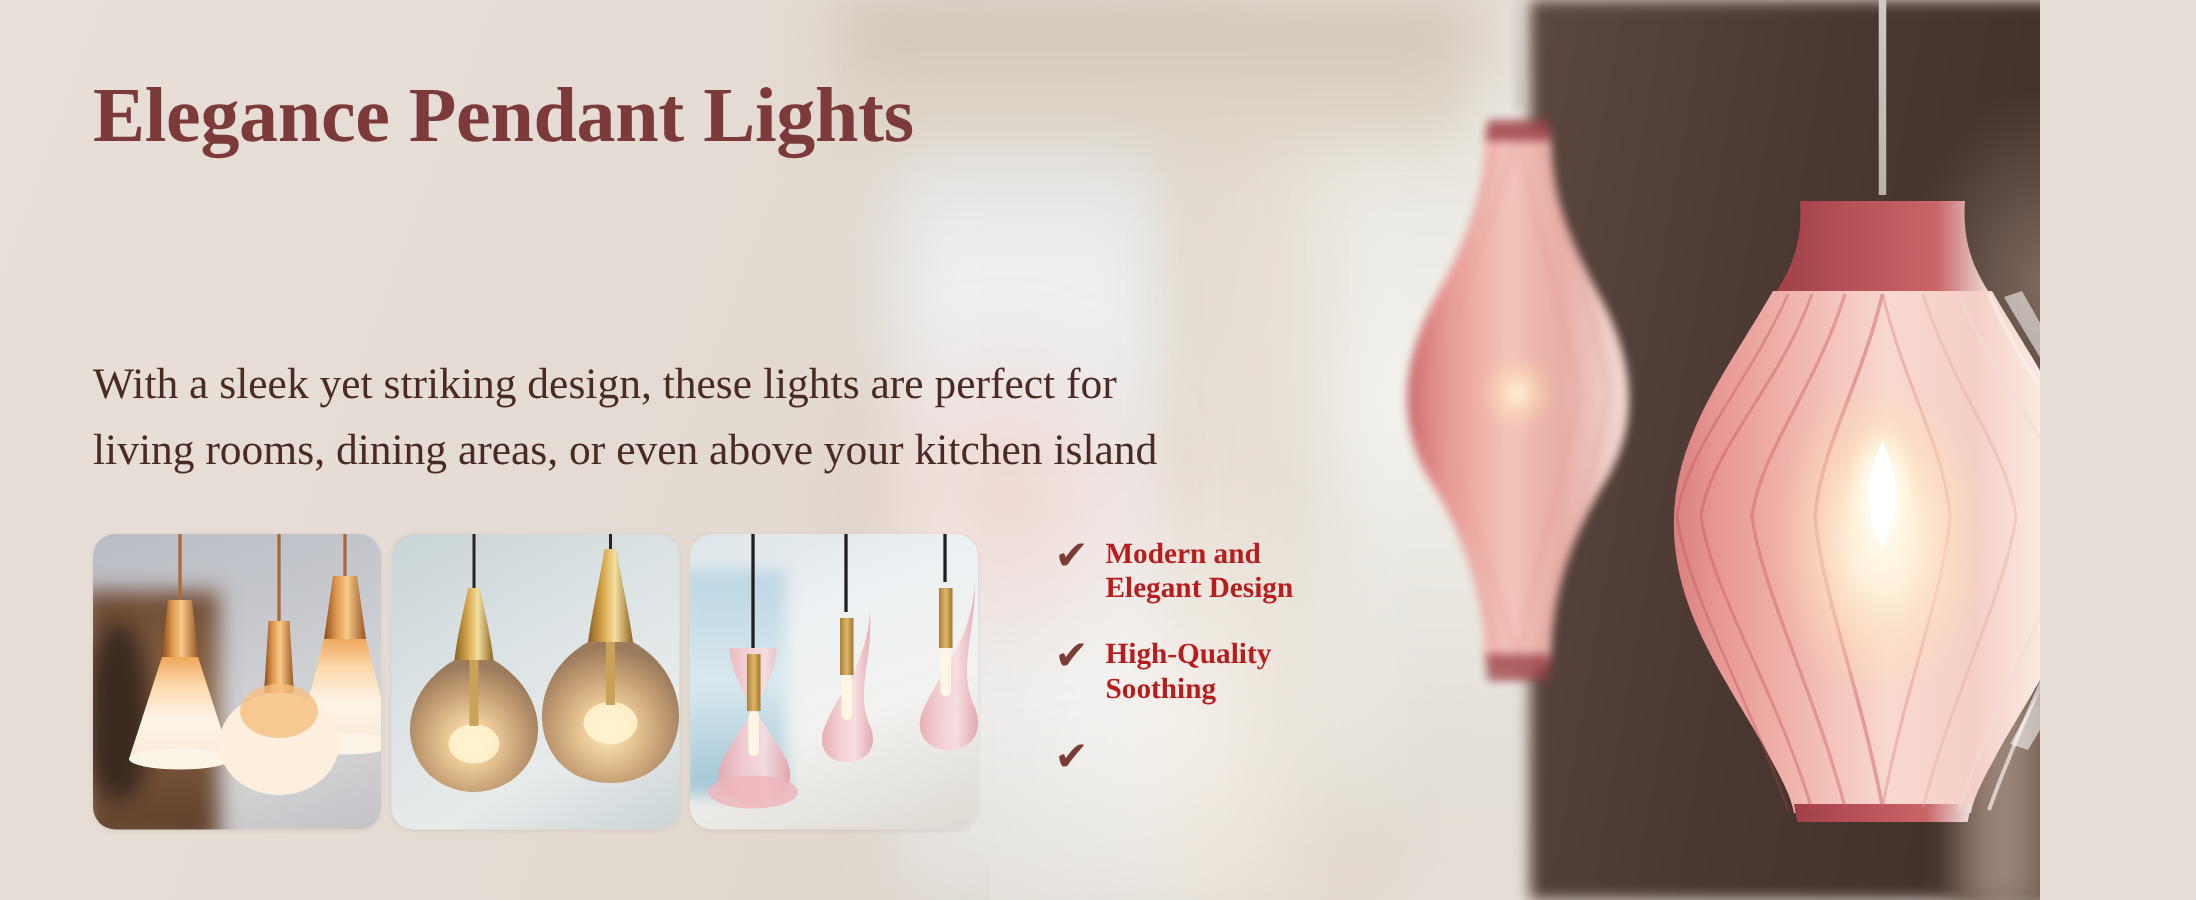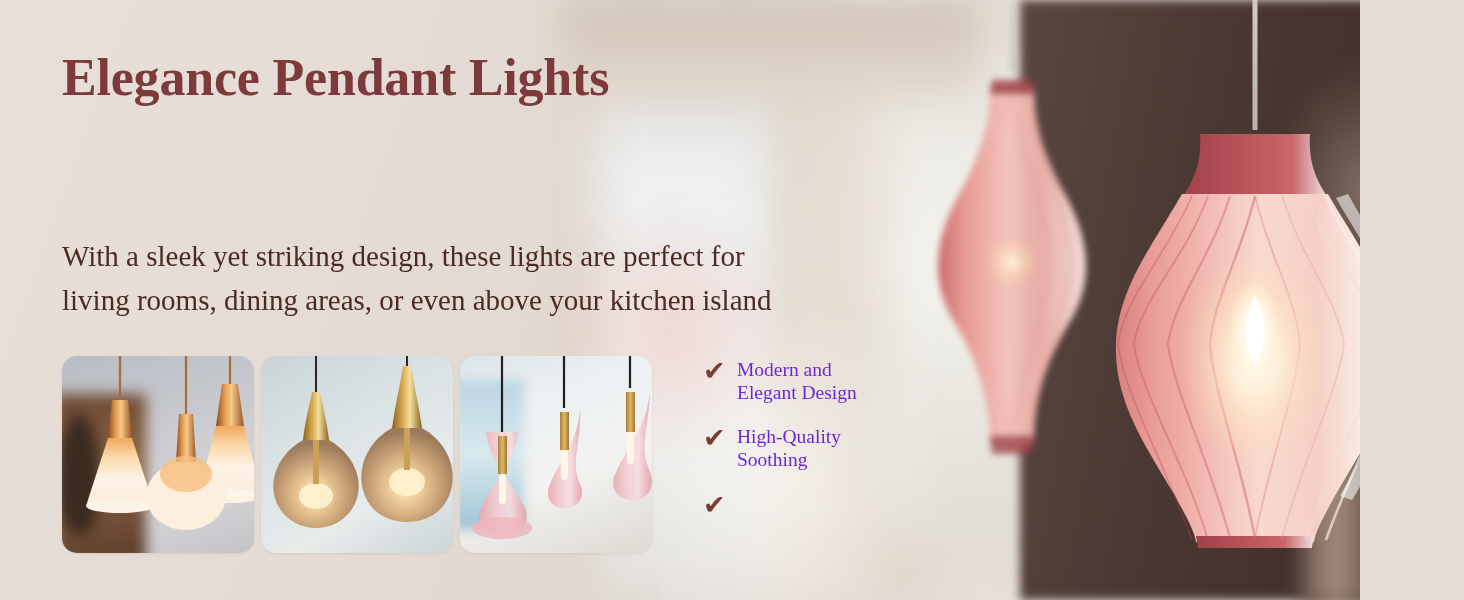--- a/index.html
+++ b/index.html
@@ -158,21 +158,21 @@
   .feature { display:flex; align-items:flex-start; margin-bottom:21px; }
   .feature:last-child { margin-bottom:0; }
   .check {
     width:34px; flex:0 0 34px;
     font-size:27px; line-height:25px;
     color:#7A3C35; font-weight:700;
     font-family:"DejaVu Sans", sans-serif;
   }
   .feat-text {
     font-size:19.5px; line-height:23px;
-    color:#6d28d9; font-weight:400;
+    color:#b91c1c; font-weight:700;
     font-family:"Liberation Serif", serif;
   }
 </style>
 </head>
 <body>
 
 <div class="banner">
 
   <div class="bg-base"></div>
   <div class="bg-left-soft"></div>

